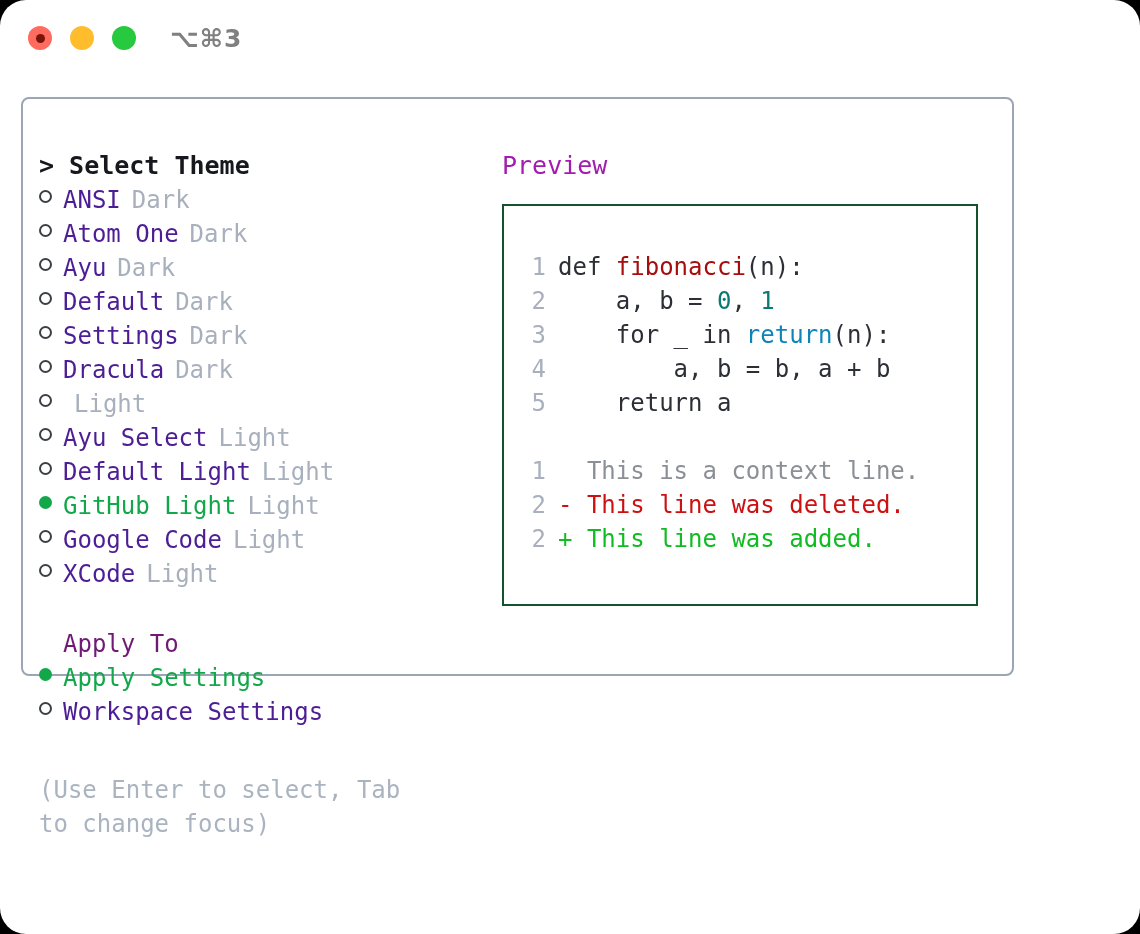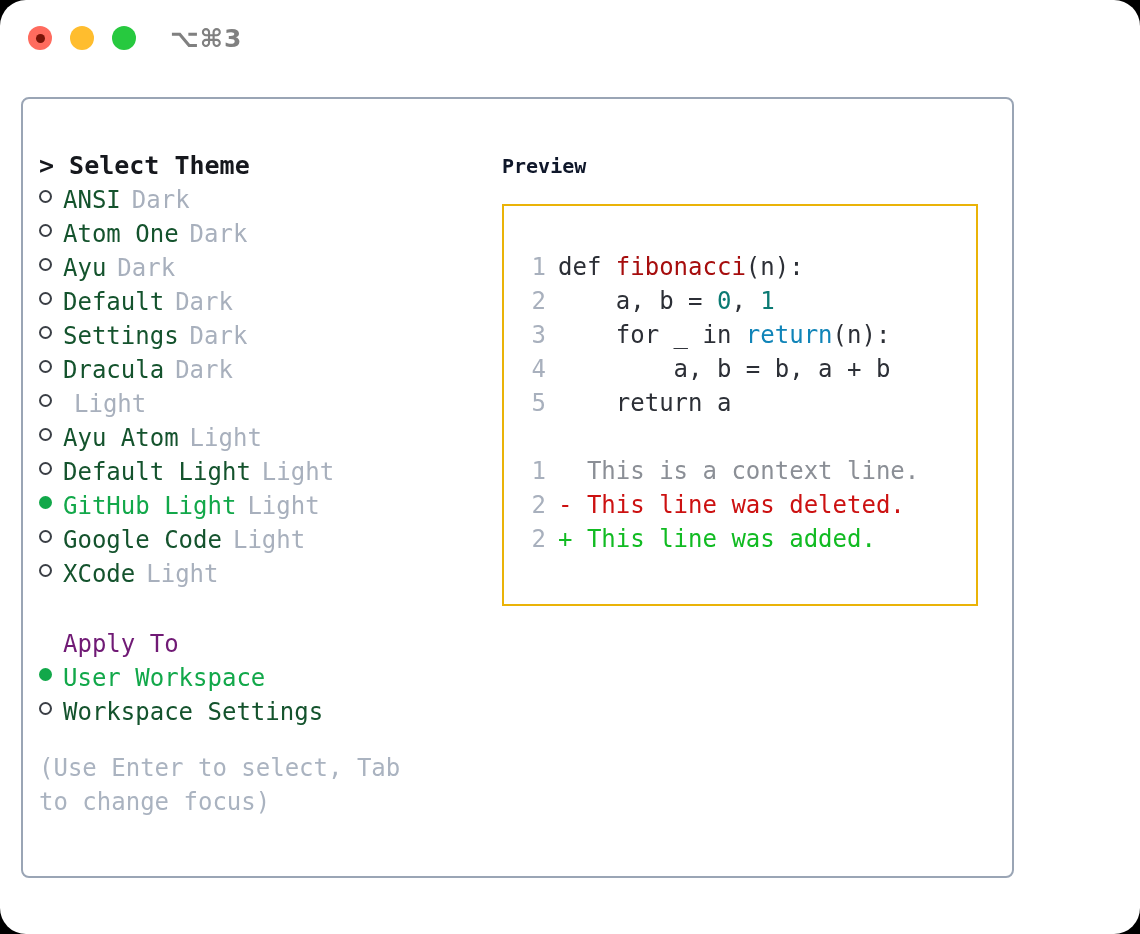--- a/index.html
+++ b/index.html
@@ -65,21 +65,21 @@
     color: #808080;
     letter-spacing: 1px;
     font-family: "DejaVu Sans", "Liberation Sans", sans-serif;
   }
 
   
   .frame {
     position: absolute;
     left: 21px; top: 97px;
     width: 993px;
-    height: 781px;
+    height: 579px;
     border: 2px solid #9aa5b5;
     border-radius: 8px;
     box-sizing: border-box;
     background: #ffffff;
   }
 
   
   .left-col {
     position: absolute;
     left: 16px; top: 50px;
@@ -109,63 +109,63 @@
     background: transparent;
     margin-right: 11px;
     position: relative;
     top: -5px;
     flex: 0 0 auto;
   }
   .radio.selected {
     border-color: #12a84a;
     background: #12a84a;
   }
-  .theme-name { color: #14532d; }
+  .theme-name { color: #4c1d95; }
   .theme-row.selected .theme-name { color: #12a84a; }
   .theme-tag {
     color: #a8b0bd;
     margin-left: 11px;
   }
 
   .section-gap { height: 36px; }
   .apply-header {
     font-size: 24px;
     color: #701a75;
     line-height: 34px;
     padding-left: 24px;
     white-space: pre;
   }
 
   .hint {
-    margin-top: 22px;
+    margin-top: 44px;
     font-size: 24px;
     color: #aab3c0;
     line-height: 34px;
     width: 400px;
     white-space: pre-wrap;
   }
 
   
   .right-col {
     position: absolute;
     left: 479px; top: 50px;
     width: 480px;
   }
   .preview-title {
-    font-size: 20px;
-    font-weight: bold;
-    color: #0f172a;
+    font-size: 25px;
+    font-weight: normal;
+    color: #a21caf;
     line-height: 34px;
   }
   .preview-box {
     margin-top: 21px;
     width: 476px;
     height: 402px;
     box-sizing: border-box;
-    border: 2px solid #eab308;
+    border: 2px solid #14532d;
     background: #ffffff;
     padding: 44px 0 0 20px;
   }
   .code-line {
     font-size: 24px;
     line-height: 34px;
     white-space: pre;
     color: #2c2f36;
   }
   .ln {
@@ -204,33 +204,33 @@
       <div class="list-header">&gt; Select Theme</div>
 
       <div id="theme-list">
           <div class="theme-row"><span class="radio"></span><span class="theme-name">ANSI</span><span class="theme-tag">Dark</span></div>
           <div class="theme-row"><span class="radio"></span><span class="theme-name">Atom One</span><span class="theme-tag">Dark</span></div>
           <div class="theme-row"><span class="radio"></span><span class="theme-name">Ayu</span><span class="theme-tag">Dark</span></div>
           <div class="theme-row"><span class="radio"></span><span class="theme-name">Default</span><span class="theme-tag">Dark</span></div>
           <div class="theme-row"><span class="radio"></span><span class="theme-name">Settings</span><span class="theme-tag">Dark</span></div>
           <div class="theme-row"><span class="radio"></span><span class="theme-name">Dracula</span><span class="theme-tag">Dark</span></div>
           <div class="theme-row"><span class="radio"></span><span class="theme-tag">Light</span></div>
-          <div class="theme-row"><span class="radio"></span><span class="theme-name">Ayu Atom</span><span class="theme-tag">Light</span></div>
+          <div class="theme-row"><span class="radio"></span><span class="theme-name">Ayu Select</span><span class="theme-tag">Light</span></div>
           <div class="theme-row"><span class="radio"></span><span class="theme-name">Default Light</span><span class="theme-tag">Light</span></div>
           <div class="theme-row selected"><span class="radio selected"></span><span class="theme-name">GitHub Light</span><span class="theme-tag">Light</span></div>
           <div class="theme-row"><span class="radio"></span><span class="theme-name">Google Code</span><span class="theme-tag">Light</span></div>
           <div class="theme-row"><span class="radio"></span><span class="theme-name">XCode</span><span class="theme-tag">Light</span></div>
         </div>
 
       <div class="section-gap"></div>
 
       <div class="apply-header">Apply To</div>
 
       <div id="apply-list">
-          <div class="theme-row selected"><span class="radio selected"></span><span class="theme-name">User Workspace</span></div>
+          <div class="theme-row selected"><span class="radio selected"></span><span class="theme-name">Apply Settings</span></div>
           <div class="theme-row"><span class="radio"></span><span class="theme-name">Workspace Settings</span></div>
         </div>
 
       <div class="hint">(Use Enter to select, Tab to change focus)</div>
     </div>
 
     <div class="right-col">
       <div class="preview-title">Preview</div>
       <div class="preview-box">
         <div id="code-block">

